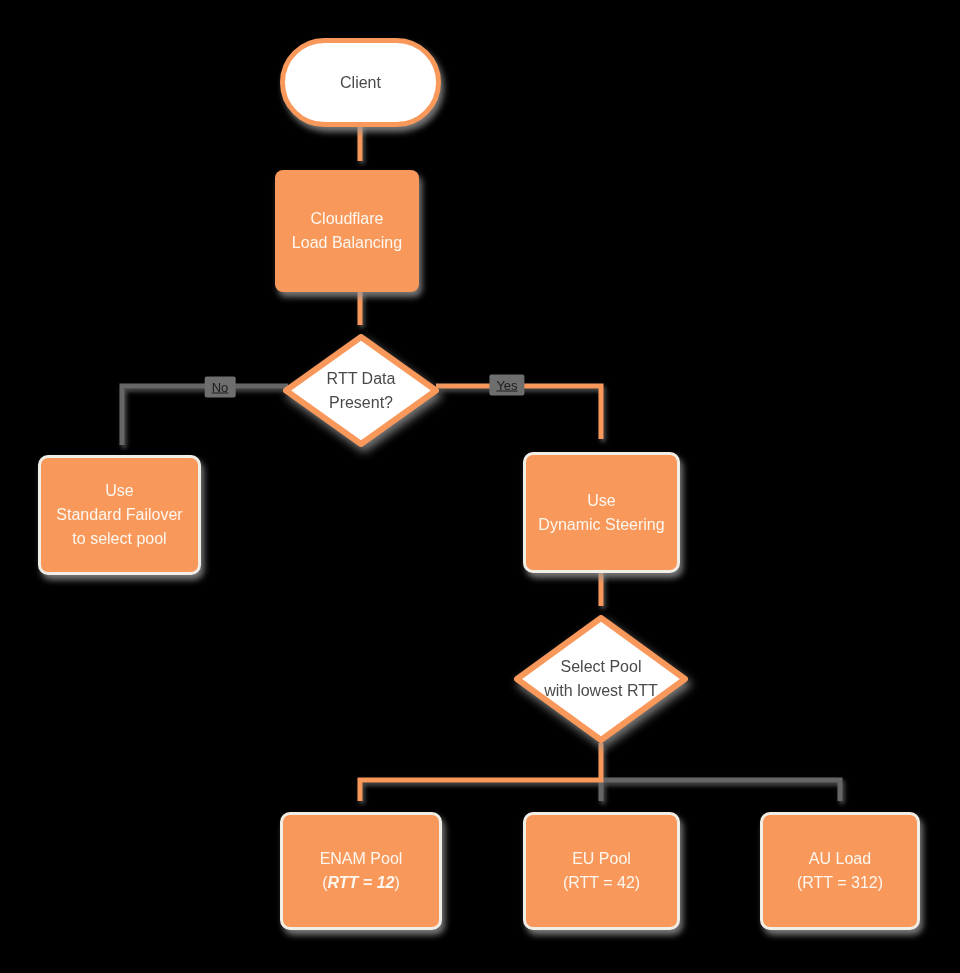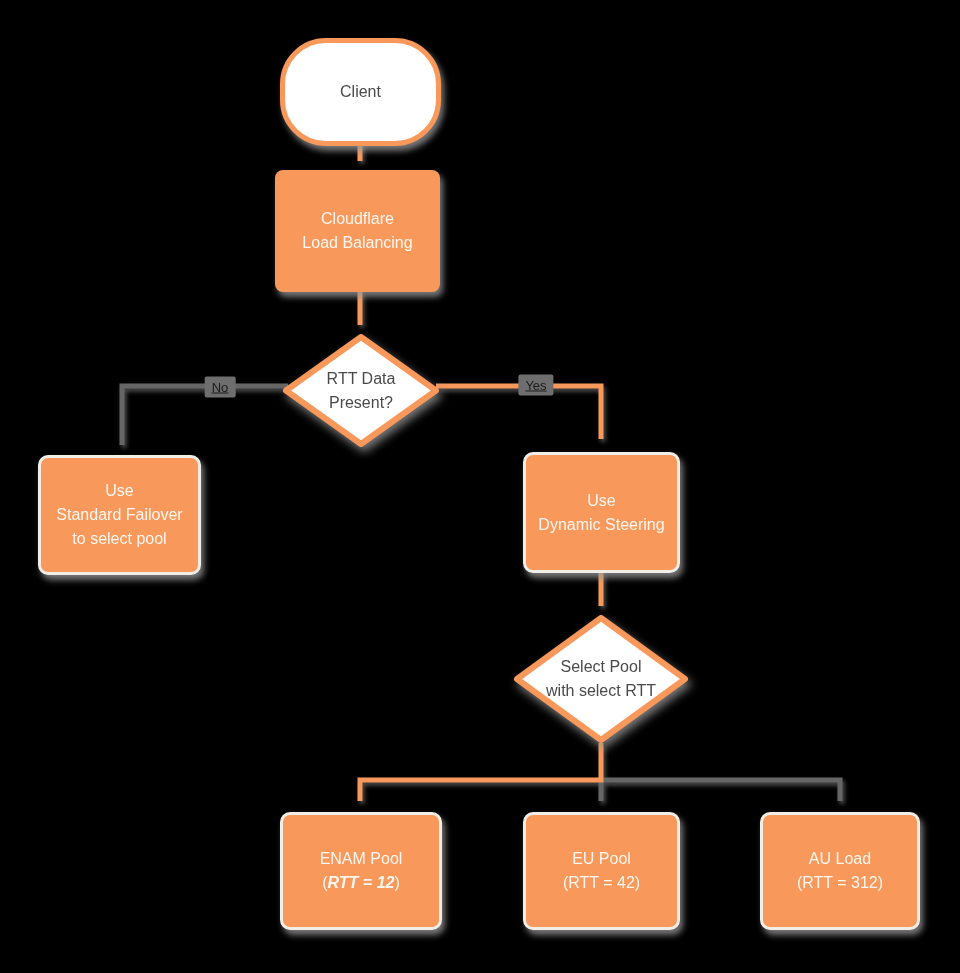--- a/index.html
+++ b/index.html
@@ -65,60 +65,60 @@
     <path class="gray" d="M601,780 V801" marker-end="url(#ag)"></path>
     <path class="gray" d="M601,780 H840 V801" marker-end="url(#ag)"></path>
 
     <path class="orange" d="M360,121 V161" marker-end="url(#ao)"></path>
     <path class="orange" d="M360,291 V325" marker-end="url(#ao)"></path>
     <path class="orange" d="M436,386 H601 V439" marker-end="url(#ao)"></path>
     <path class="orange" d="M601,571 V606" marker-end="url(#ao)"></path>
     <path class="orange" d="M601,743 V780 H360 V801" marker-end="url(#ao)"></path>
   </svg>
 
-  <div class="node stadium" style="left:280px; top:38px; width:161px; height:108px;">
+  <div class="node stadium" style="left:280px; top:38px; width:161px; height:89px;">
     <span>Client</span>
   </div>
 
-  <div class="node obox noborder" style="left:275px; top:170px; width:165px; height:122px;">
+  <div class="node obox noborder" style="left:275px; top:170px; width:144px; height:122px;">
     <span class="ln">Cloudflare</span>
     <span class="ln">Load Balancing</span>
   </div>
 
   <div class="node diamond" style="left:282px; top:333px; width:158px; height:115px;">
     <svg viewBox="0 0 158 115">
       <polygon points="79,4 154,57.5 79,111 4,57.5"></polygon>
     </svg>
     <div class="dtext">
       <span class="ln">RTT Data</span>
       <span class="ln">Present?</span>
     </div>
   </div>
 
   <div class="elabel" style="left:220px; top:387px;">No</div>
-  <div class="elabel" style="left:507px; top:385px;margin-left:29px;">Yes</div>
+  <div class="elabel" style="left:507px; top:385px;">Yes</div>
 
   <div class="node obox" style="left:38px; top:455px; width:163px; height:120px;">
     <span class="ln">Use</span>
     <span class="ln">Standard Failover</span>
     <span class="ln">to select pool</span>
   </div>
 
   <div class="node obox" style="left:523px; top:452px; width:157px; height:121px;">
     <span class="ln">Use</span>
     <span class="ln">Dynamic Steering</span>
   </div>
 
   <div class="node diamond" style="left:513px; top:614px; width:176px; height:130px;">
     <svg viewBox="0 0 176 130">
       <polygon points="88,4 172,65 88,126 4,65"></polygon>
     </svg>
     <div class="dtext">
       <span class="ln">Select Pool</span>
-      <span class="ln">with select RTT</span>
+      <span class="ln">with lowest RTT</span>
     </div>
   </div>
 
   <div class="node obox" style="left:280px; top:812px; width:162px; height:118px;justify-content:center;">
     <span class="ln">ENAM Pool</span>
     <span class="ln"><span>(</span><span class="b">RTT = 12</span><span>)</span></span>
   </div>
 
   <div class="node obox" style="left:523px; top:812px; width:157px; height:118px;">
     <span class="ln">EU Pool</span>

